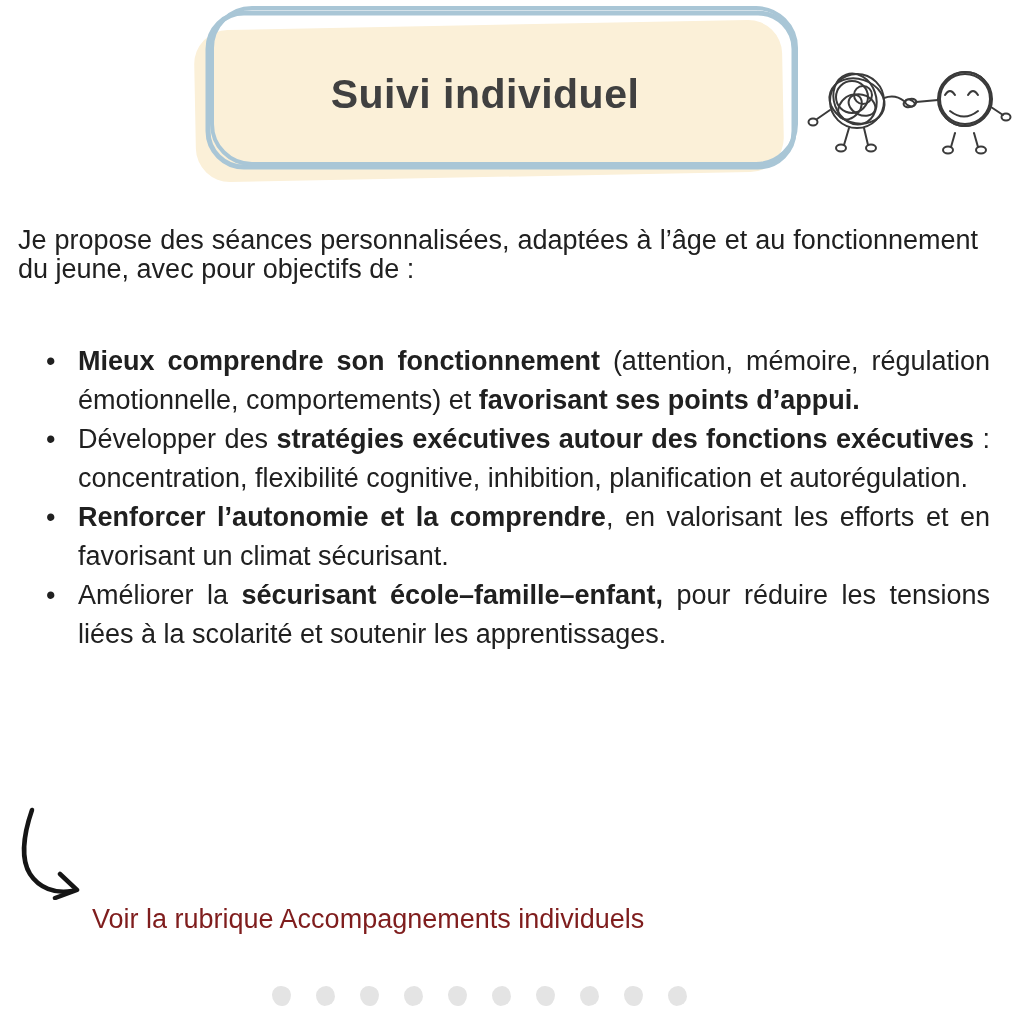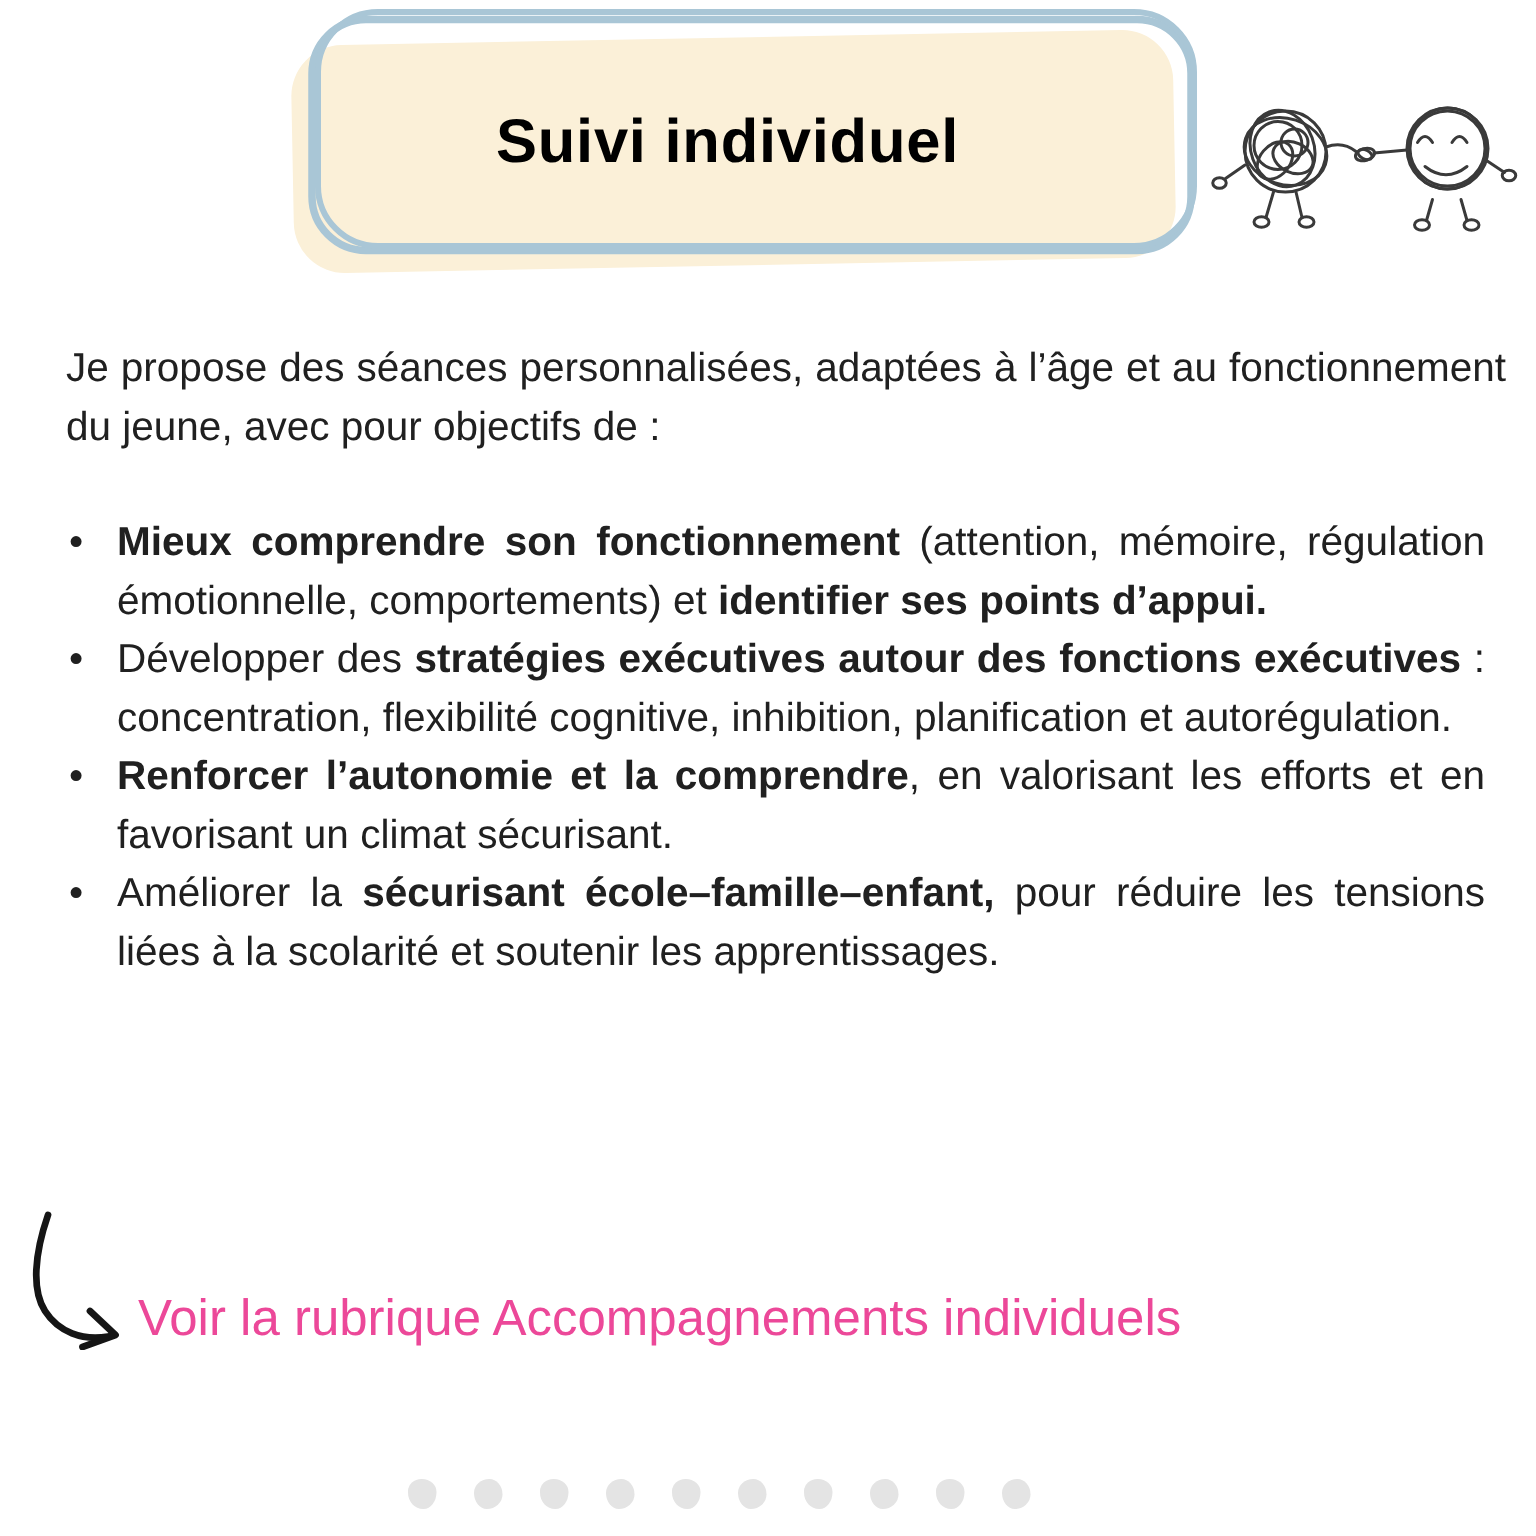--- a/index.html
+++ b/index.html
@@ -11,44 +11,44 @@
 
   
   .title-group{position:absolute;left:190px;top:5px;width:625px;height:185px;}
   .title-fill{
     position:absolute;left:5px;top:20px;width:588px;height:152px;
     background:#FBF0D8;border-radius:34px;transform:rotate(-1.1deg);
   }
   .title-border{position:absolute;left:12px;top:0px;width:600px;height:172px;}
   .title-group h1{
     position:absolute;left:0;right:35px;top:66px;margin:0;text-align:center;
-    font-size:41px;font-weight:700;color:#000000;letter-spacing:0.5px;
+    font-size:41px;font-weight:700;color:#404040;letter-spacing:0.5px;
   }
 
   
   .doodle{position:absolute;left:800px;top:55px;width:215px;height:102px;}
 
   
   .intro{
-    position:absolute;left:44px;top:226px;width:960px;margin:0;
-    font-size:27px;line-height:39px;text-align:justify;
+    position:absolute;left:18px;top:226px;width:960px;margin:0;
+    font-size:27px;line-height:29px;text-align:justify;
   }
   .objectives{
     position:absolute;left:30px;top:342px;width:960px;margin:0;padding:0;list-style:none;
     font-size:27px;line-height:39px;
   }
   .objective{position:relative;padding-left:48px;text-align:justify;}
   .objective .bullet{position:absolute;left:16px;top:0;font-size:27px;}
   .rich .b{font-weight:700;margin-top:28px;}
 
   
   .arrow{position:absolute;left:10px;top:806px;width:80px;height:94px;}
   .link{
-    position:absolute;left:92px;top:860px;
-    font-size:34px;color:#ec4899;text-decoration:none;cursor:pointer;
+    position:absolute;left:92px;top:904px;
+    font-size:27px;color:#7f1d1d;text-decoration:none;cursor:pointer;
   }
   .dots{position:absolute;left:272px;top:986px;display:flex;gap:25px;}
   .dot{
     width:19px;height:20px;background:#E4E4E4;
     border-radius:48% 52% 46% 54% / 42% 44% 58% 56%;
   }
   .dot:nth-child(even){border-radius:54% 46% 55% 45% / 46% 52% 48% 54%;}
 </style>
 </head>
 <body>
@@ -103,21 +103,21 @@
       <path d="M191,52 L203,60"></path>
         <ellipse cx="206" cy="62" rx="4.5" ry="3.5"></ellipse>
     </g>
   </svg>
 
   <p class="intro">Je propose des séances personnalisées, adaptées à l’âge et au fonctionnement du jeune, avec pour objectifs de :</p>
 
   <ul class="objectives">
       <li class="objective">
     <span class="bullet">•</span>
-    <span class="rich"><span class="b">Mieux comprendre son fonctionnement</span><span> (attention, mémoire, régulation émotionnelle, comportements) et </span><span class="b">identifier ses points d’appui.</span></span>
+    <span class="rich"><span class="b">Mieux comprendre son fonctionnement</span><span> (attention, mémoire, régulation émotionnelle, comportements) et </span><span class="b">favorisant ses points d’appui.</span></span>
   </li>
       <li class="objective">
     <span class="bullet">•</span>
     <span class="rich"><span>Développer des </span><span class="b">stratégies exécutives autour des fonctions exécutives</span><span> : concentration, flexibilité cognitive, inhibition, planification et autorégulation.</span></span>
   </li>
       <li class="objective">
     <span class="bullet">•</span>
     <span class="rich"><span class="b">Renforcer l’autonomie et la comprendre</span><span>, en valorisant les efforts et en favorisant un climat sécurisant.</span></span>
   </li>
       <li class="objective">

